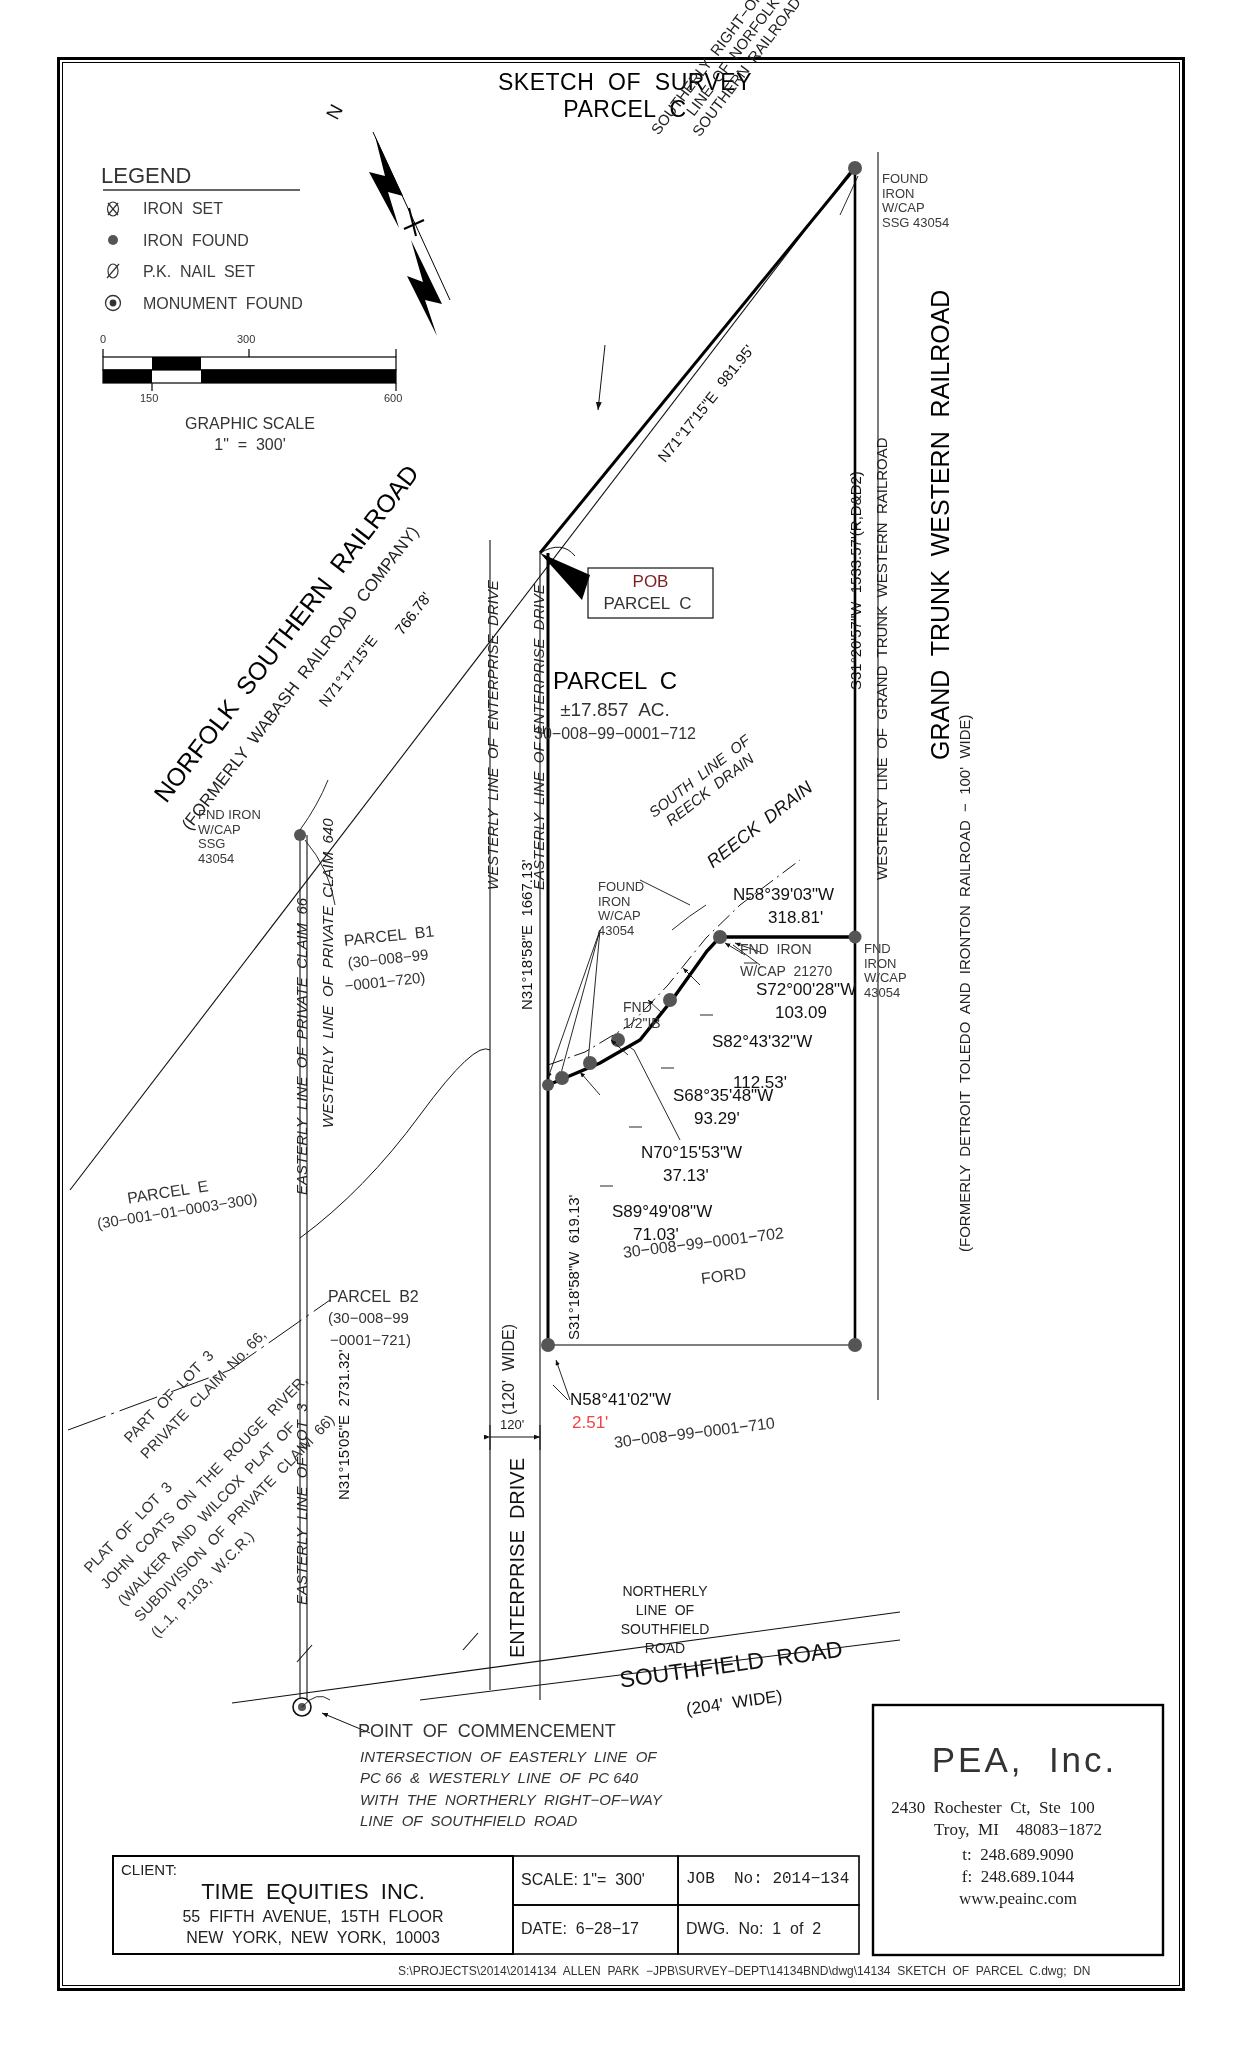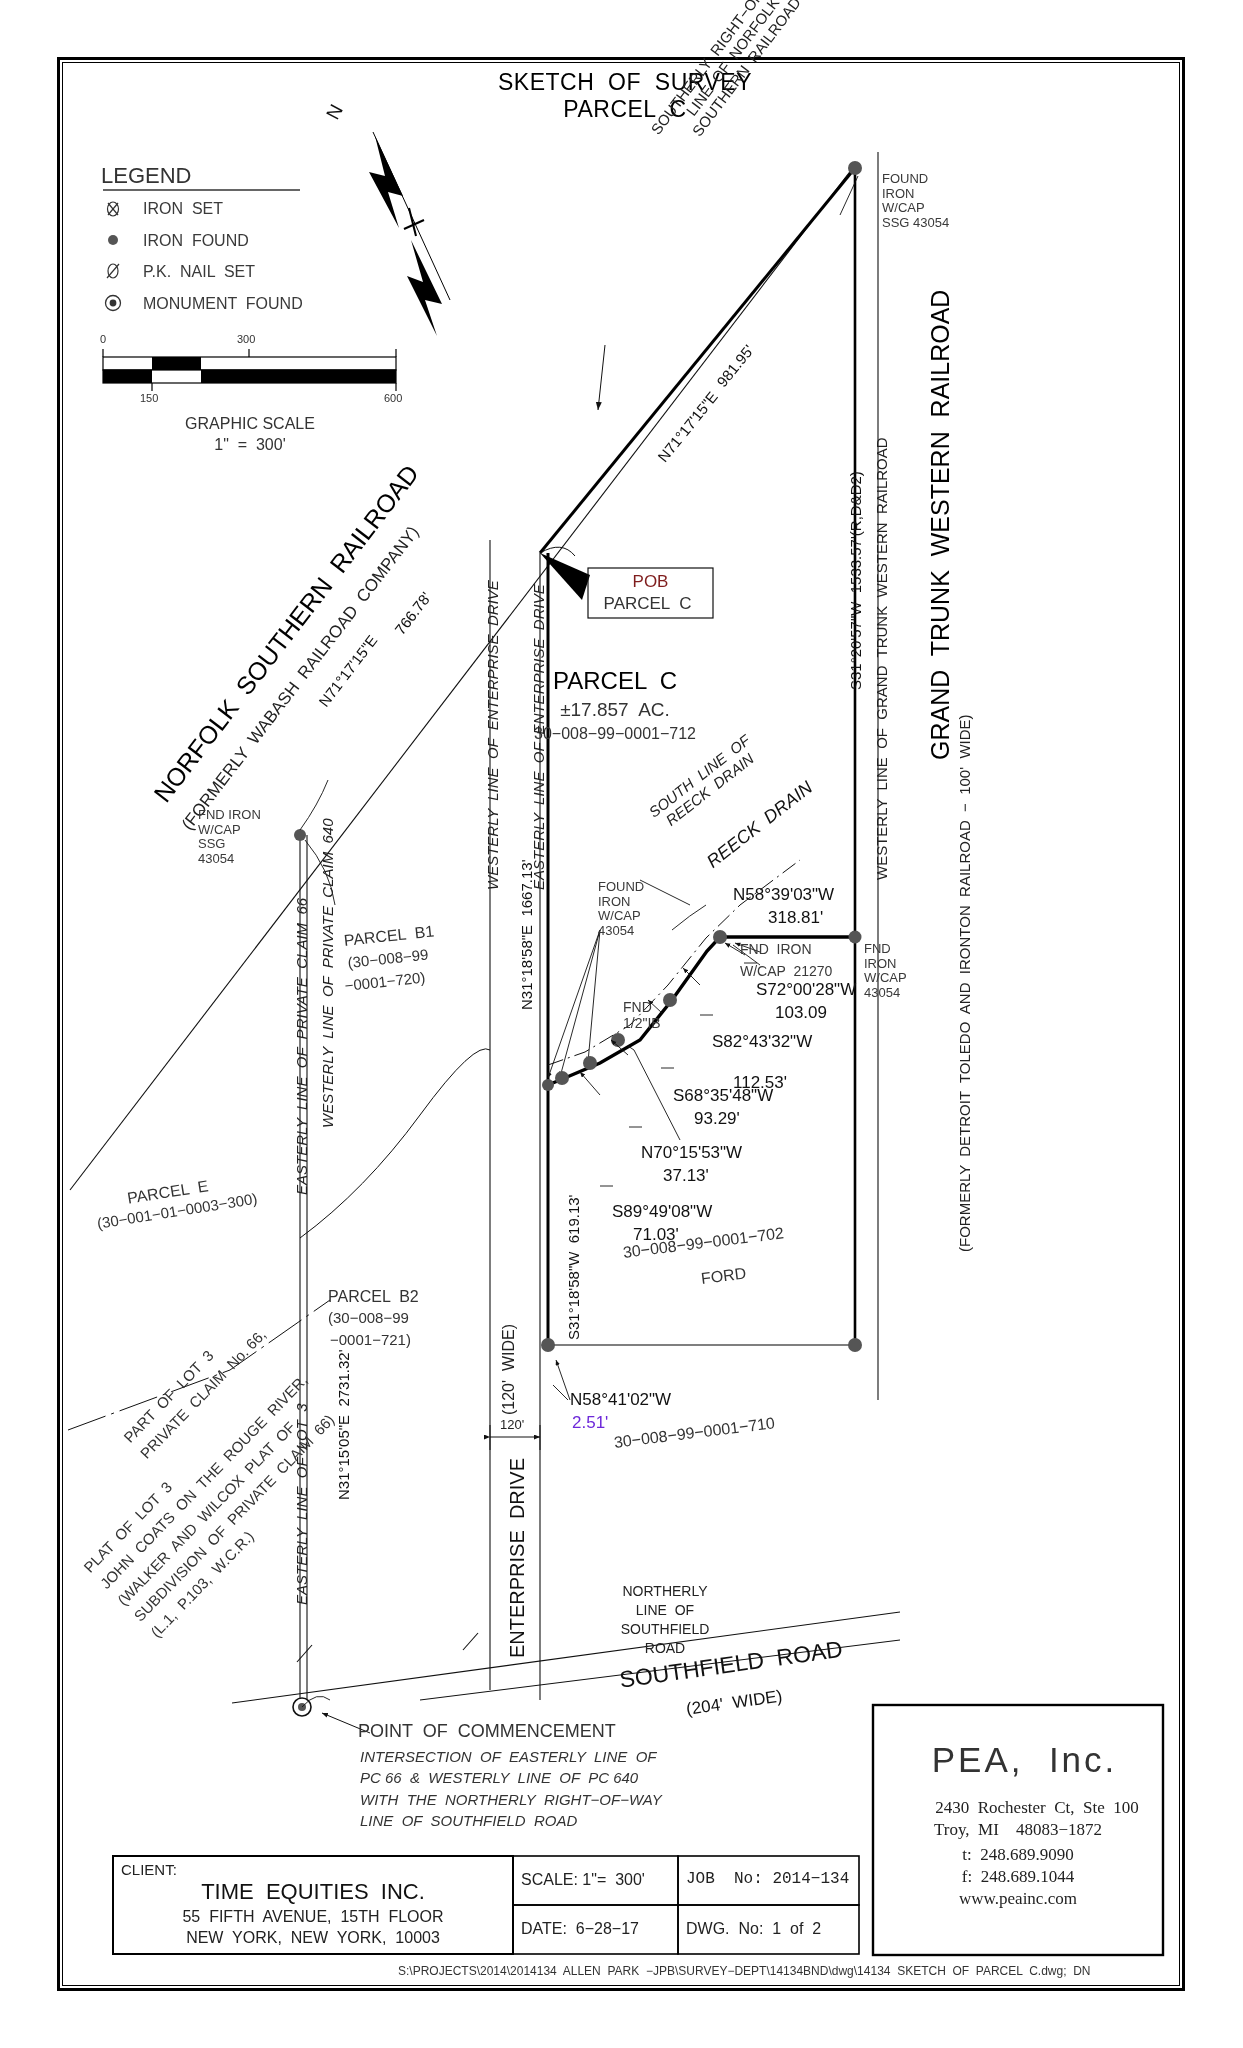--- a/index.html
+++ b/index.html
@@ -300,21 +300,21 @@
   <div class="t" style="left:673px;top:1086px;font-size:17px;color:#111;">S68°35'48"W</div>
   <div class="t" style="left:694px;top:1109px;font-size:17px;color:#111;">93.29'</div>
 
   <div class="t" style="left:641px;top:1143px;font-size:17px;color:#111;">N70°15'53"W</div>
   <div class="t" style="left:663px;top:1166px;font-size:17px;color:#111;">37.13'</div>
 
   <div class="t" style="left:612px;top:1202px;font-size:17px;color:#111;">S89°49'08"W</div>
   <div class="t" style="left:633px;top:1225px;font-size:17px;color:#111;">71.03'</div>
 
   <div class="t" style="left:570px;top:1390px;font-size:17px;color:#111;">N58°41'02"W</div>
-  <div class="t" style="left:572px;top:1413px;font-size:17px;color:#6d28d9;">2.51'</div>
+  <div class="t" style="left:572px;top:1413px;font-size:17px;color:#ef4444;">2.51'</div>
 
   <div class="t" style="left:622px;top:1244px;font-size:16px;color:#333;transform:rotate(-7deg);transform-origin:left top;">30−008−99−0001−702</div>
   <div class="t" style="left:700px;top:1270px;font-size:16px;color:#333;transform:rotate(-7deg);transform-origin:left top;">FORD</div>
 
   <div class="t" style="left:613px;top:1434px;font-size:16px;color:#333;transform:rotate(-7deg);transform-origin:left top;">30−008−99−0001−710</div>
 
   <div class="t" style="left:500px;top:1415px;font-size:16px;color:#222;transform:rotate(-90deg);transform-origin:left top;">(120'  WIDE)</div>
   <div class="t" style="left:500px;top:1418px;font-size:13px;color:#222;">120'</div>
   <div class="t" style="left:506px;top:1658px;font-size:20px;color:#111;transform:rotate(-90deg);transform-origin:left top;">ENTERPRISE  DRIVE</div>
 
@@ -336,21 +336,21 @@
   <div class="t ctr" style="left:113px;top:1880px;width:400px;font-size:22px;font-weight:normal;color:#111;">TIME  EQUITIES  INC.</div>
   <div class="t ctr" style="left:113px;top:1908px;width:400px;font-size:16px;color:#222;">55  FIFTH  AVENUE,  15TH  FLOOR</div>
   <div class="t ctr" style="left:113px;top:1929px;width:400px;font-size:16px;color:#222;">NEW  YORK,  NEW  YORK,  10003</div>
 
   <div class="t" style="left:521px;top:1871px;font-size:16px;color:#222;">SCALE: 1"=  300'</div>
   <div class="t" style="left:521px;top:1920px;font-size:16px;color:#222;">DATE:  6−28−17</div>
   <div class="t" style="left:686px;top:1871px;font-size:16px;color:#222;font-family:Liberation Mono, monospace;">JOB  No: 2014−134</div>
   <div class="t" style="left:686px;top:1920px;font-size:16px;color:#222;">DWG.  No:  1  of  2</div>
 
   <div class="t ctr" style="left:873px;top:1740px;width:303px;font-size:35px;color:#333;letter-spacing:3px;">PEA,  Inc.</div>
-  <div class="t ctr serif" style="left:873px;top:1798px;width:240px;font-size:17px;color:#222;padding-left:44px;">2430  Rochester  Ct,  Ste  100</div>
+  <div class="t ctr serif" style="left:873px;top:1798px;width:240px;font-size:17px;color:#222;">2430  Rochester  Ct,  Ste  100</div>
   <div class="t ctr serif" style="left:873px;top:1820px;width:290px;font-size:17px;color:#222;">Troy,  MI    48083−1872</div>
   <div class="t ctr serif" style="left:873px;top:1845px;width:290px;font-size:17px;color:#222;">t:  248.689.9090</div>
   <div class="t ctr serif" style="left:873px;top:1867px;width:290px;font-size:17px;color:#222;">f:  248.689.1044</div>
   <div class="t ctr serif" style="left:873px;top:1889px;width:290px;font-size:17px;color:#222;">www.peainc.com</div>
 
   <div class="t" style="left:398px;top:1965px;font-size:12px;color:#333;">S:\PROJECTS\2014\2014134  ALLEN  PARK  −JPB\SURVEY−DEPT\14134BND\dwg\14134  SKETCH  OF  PARCEL  C.dwg;  DN</div>
 
 </div>
 
 </body></html>

